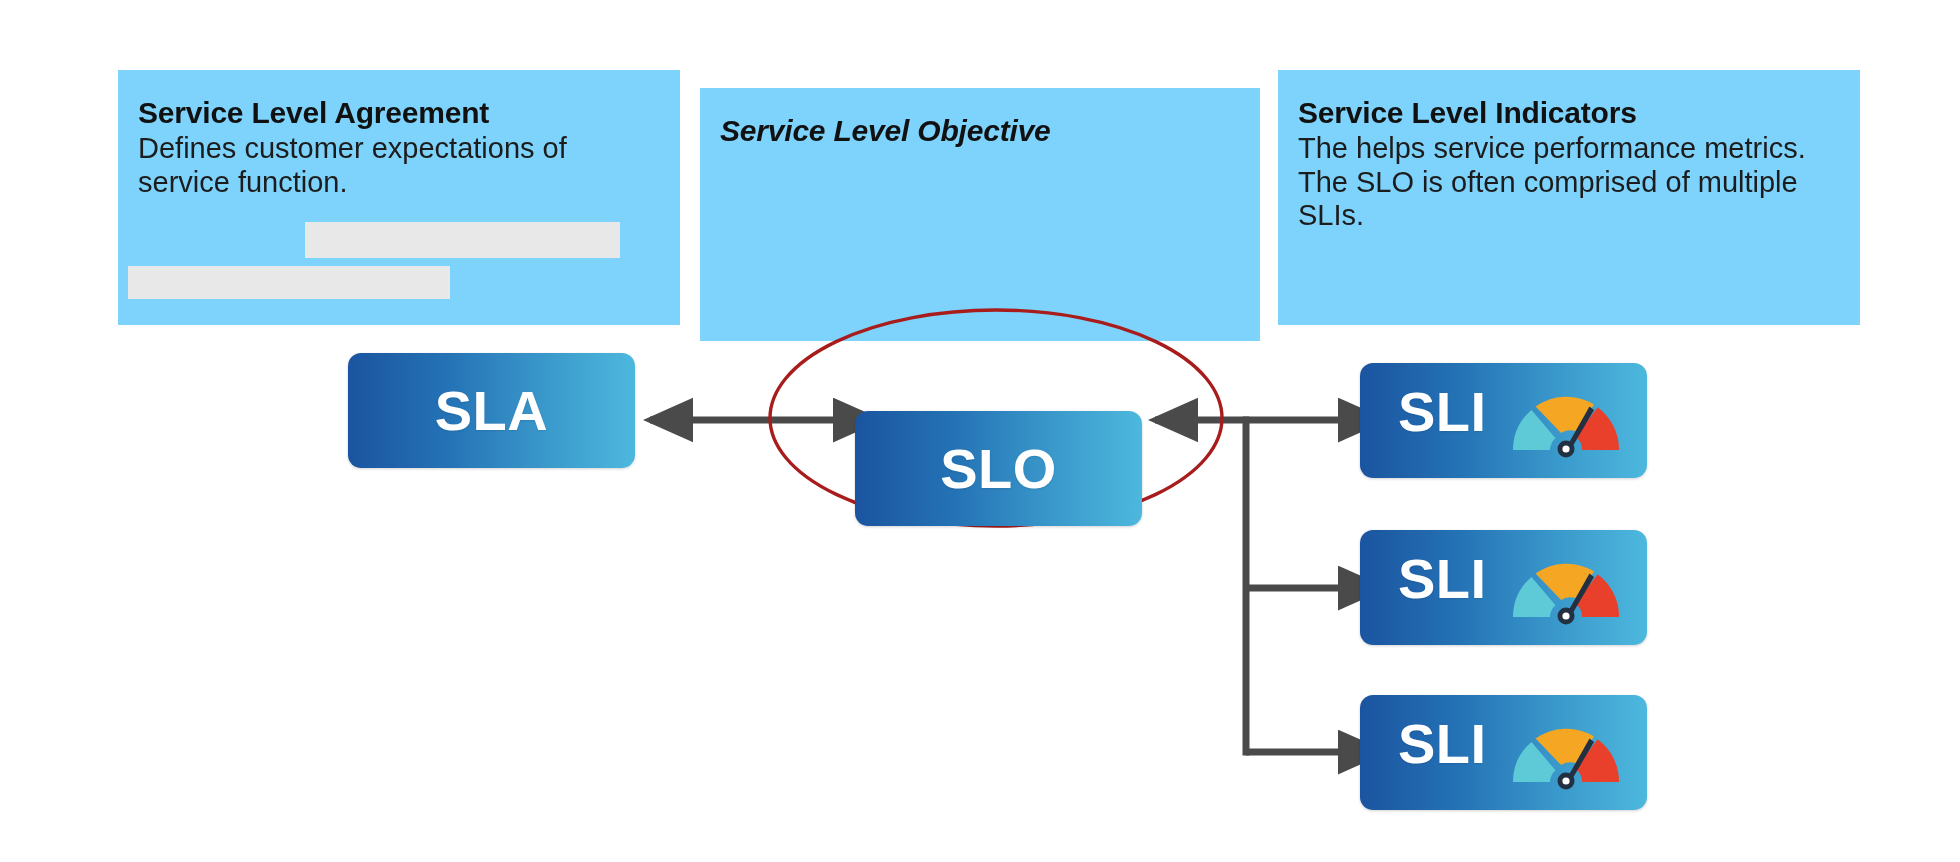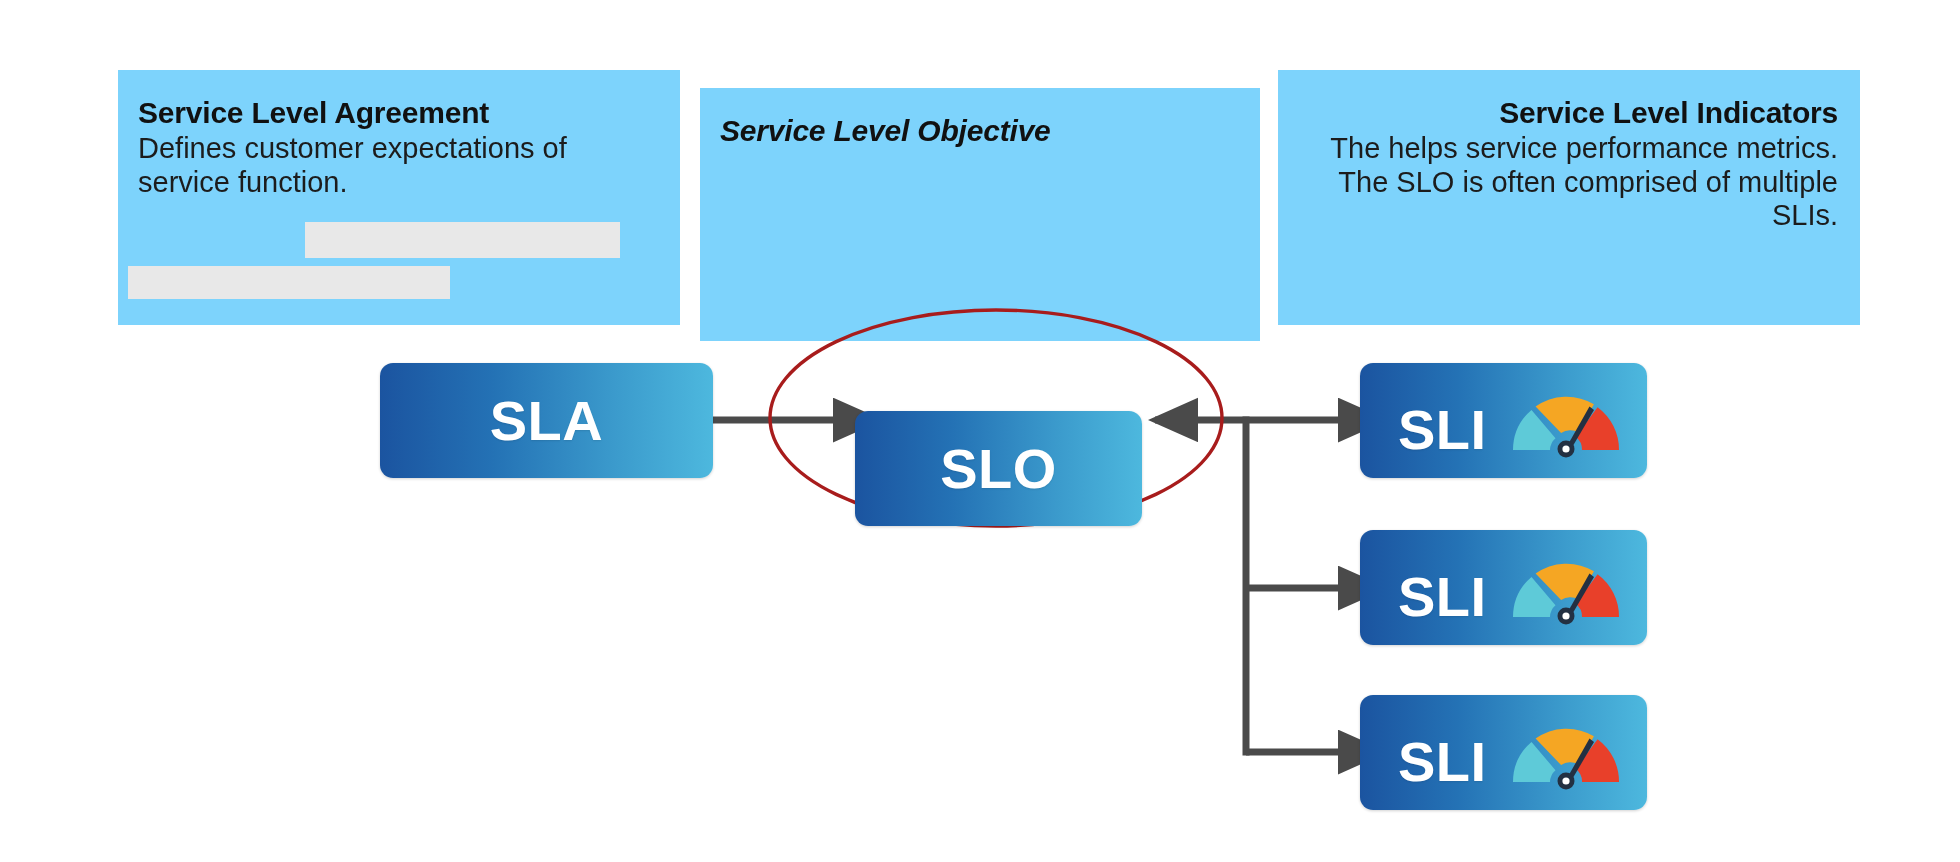--- a/index.html
+++ b/index.html
@@ -76,21 +76,21 @@
   .node-label {
     color: #ffffff;
     font-weight: bold;
     font-size: 56px;
     letter-spacing: 0.5px;
     text-shadow: 0 1px 2px rgba(0,0,0,0.10);
     line-height: 1;
   }
   .sli-inner {
     display: flex;
-    align-items: flex-end;
+    align-items: flex-start;
     width: 100%;
     padding-left: 38px;
     padding-right: 22px;
     box-sizing: border-box;
     justify-content: space-between;
   }
   .gauge {
     display: block;
     flex: 0 0 auto;
   }
@@ -104,21 +104,21 @@
     <div class="card-title">Service Level Agreement</div>
     <div class="card-body">Defines customer expectations of service function.</div>
     <div class="redact" style="left:187px; top:152px; width:315px; height:36px;"></div>
     <div class="redact" style="left:10px; top:196px; width:322px; height:33px;"></div>
   </div>
 
   <div class="card" style="left:700px; top:88px; width:560px; height:253px;font-style:italic;">
     <div class="card-title">Service Level Objective</div>
   </div>
 
-  <div class="card" style="left:1278px; top:70px; width:582px; height:255px;text-align:right;">
+  <div class="card" style="left:1278px; top:70px; width:582px; height:255px;">
     <div class="card-title">Service Level Indicators</div>
     <div class="card-body">The helps service performance metrics. The SLO is often comprised of multiple SLIs.</div>
   </div>
 
   <svg id="links" viewBox="0 0 1960 862" width="1960" height="862" xmlns="http://www.w3.org/2000/svg">
     <defs>
       <marker id="arrowR" markerWidth="9" markerHeight="9" refX="1.0" refY="3.2" orient="auto" markerUnits="strokeWidth">
         <path d="M0,0 L0,6.4 L7.2,3.2 z" fill="#4a4a4a"></path>
       </marker>
       <marker id="arrowL" markerWidth="9" markerHeight="9" refX="6.2" refY="3.2" orient="auto-start-reverse" markerUnits="strokeWidth">
@@ -142,21 +142,21 @@
       <line x1="1246" y1="588" x2="1345" y2="588" stroke="#4a4a4a" stroke-width="7" marker-end="url(#arrowR)"></line>
     </g>
 
     <g>
       <line x1="1246" y1="752" x2="1345" y2="752" stroke="#4a4a4a" stroke-width="7" marker-end="url(#arrowR)"></line>
     </g>
 
     <ellipse cx="996" cy="418" rx="226" ry="108" fill="none" stroke="#a81c1c" stroke-width="3.4"></ellipse>
   </svg>
 
-  <div class="nodebox centered" style="left:348px; top:363px; width:333px; height:115px;margin-left:32px;">
+  <div class="nodebox centered" style="left:348px; top:353px; width:287px; height:115px;">
     <span class="node-label">SLA</span>
   </div>
 
   <div class="nodebox centered" style="left:855px; top:363px; width:287px; height:115px;margin-top:48px;">
     <span class="node-label">SLO</span>
   </div>
 
   <div class="nodebox" style="left:1360px; top:363px; width:287px; height:115px;">
     <div class="sli-inner">
       <span class="node-label">SLI</span>

